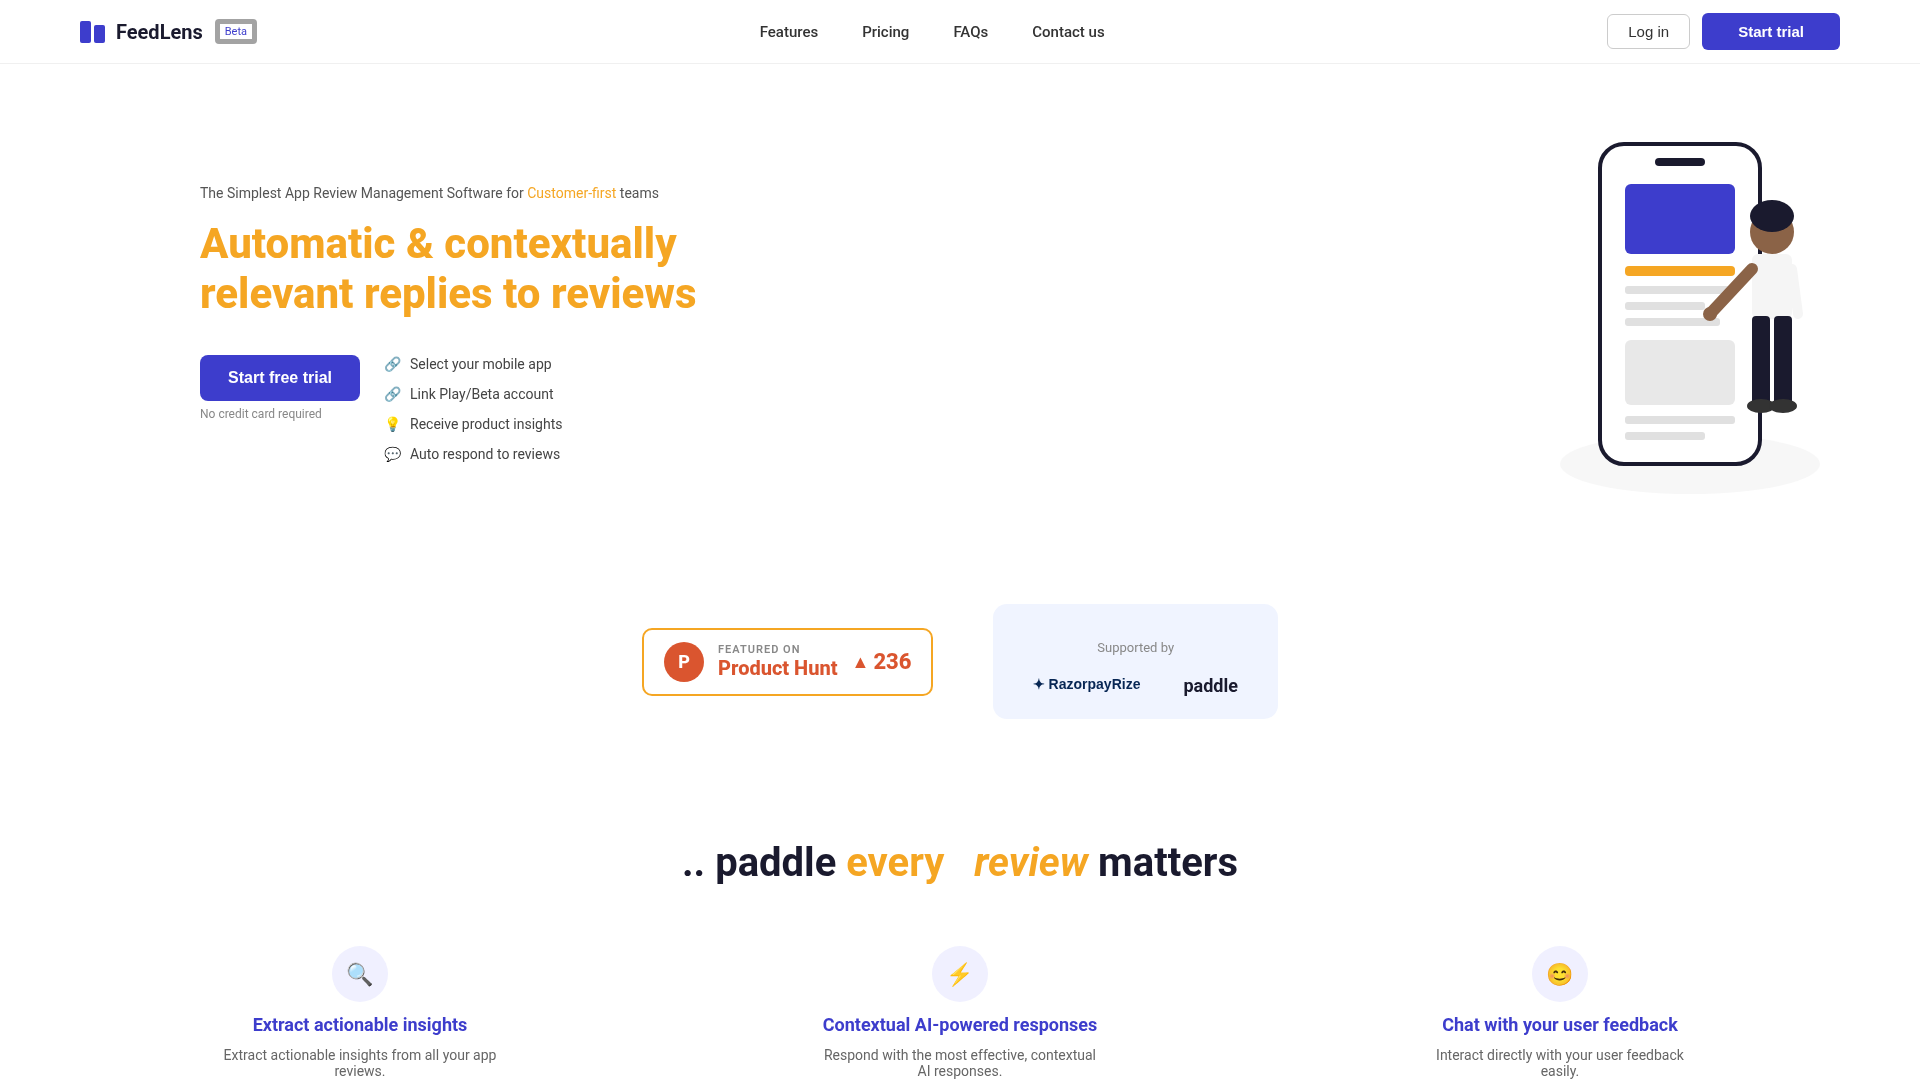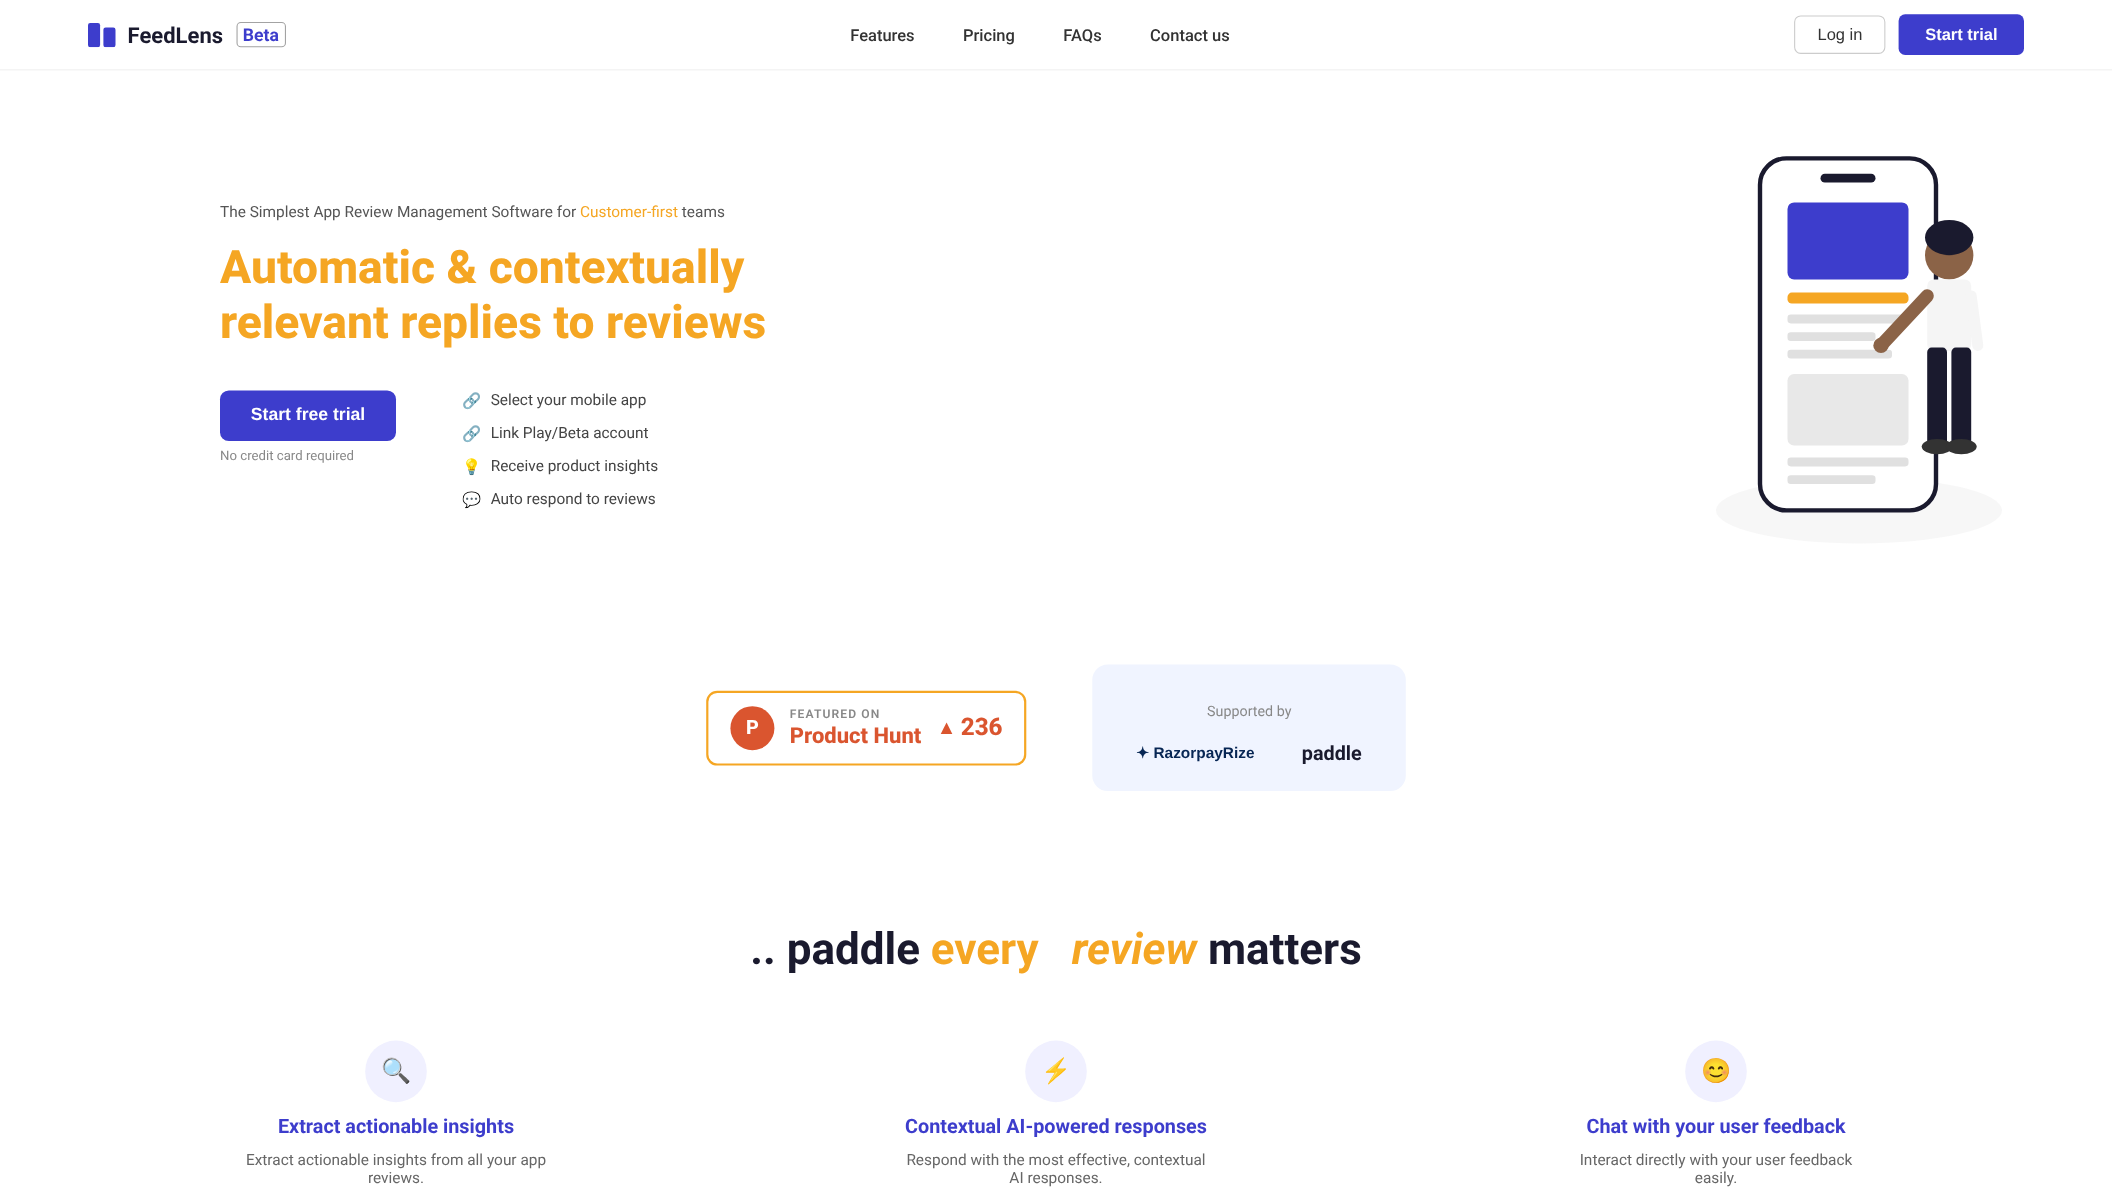--- a/index.html
+++ b/index.html
@@ -11,45 +11,45 @@
       padding: 0 80px; height: 64px; border-bottom: 1px solid #f0f0f0;
       position: sticky; top: 0; background: #fff; z-index: 100;
     }
     .nav-logo {
       display: flex; align-items: center; gap: 8px; font-size: 20px; font-weight: 700; color: #1a1a2e;
     }
     .nav-logo-icon {
       display: flex; align-items: center; gap: 3px;
     }
     .logo-beta {
-      font-size: 16px; font-weight: 700; color: #3d3dcc;
-      border: 1px solid #a3a3a3; border-radius: 4px; padding: 1px 5px; margin-left: 4px; vertical-align: super;
+      font-size: 11px; font-weight: 400; color: #3d3dcc;
+      border: 5px solid #a3a3a3; border-radius: 4px; padding: 1px 5px; margin-left: 4px; vertical-align: super;
     }
     .nav-links { display: flex; align-items: center; gap: 44px; text-align: right; }
     .nav-links a { text-decoration: none; color: #333; font-size: 15px; font-weight: 500; }
     .nav-actions { display: flex; align-items: center; gap: 12px; }
     .btn-login {
       border: 1px solid #ccc; background: #fff; color: #333; padding: 8px 20px;
       border-radius: 6px; font-size: 15px; font-weight: 500; cursor: pointer;
     }
     .btn-start-trial {
-      background: #3d3dcc; color: #fff; border: none; padding: 10px 24px;
+      background: #3d3dcc; color: #fff; border: none; padding: 10px 36px;
       border-radius: 6px; font-size: 15px; font-weight: 600; cursor: pointer;
     }
 
     
     .hero {
       display: flex; align-items: center; justify-content: space-between;
       padding: 60px 80px 40px 200px; min-height: 460px; position: relative; overflow: hidden;
     }
     .hero-left { max-width: 580px; }
     .hero-tagline { font-size: 14px; color: #555; margin-bottom: 18px; }
     .hero-tagline .highlight { color: #f5a623; }
     .hero-heading { font-size: 42px; font-weight: 800; color: #f5a623; line-height: 1.2; margin-bottom: 36px; }
-    .hero-cta-area { display: flex; align-items: flex-start; gap: 60px; }
+    .hero-cta-area { display: flex; align-items: flex-start; gap: 24px; }
     .hero-cta-left { display: flex; flex-direction: column; align-items: flex-start; gap: 6px; }
     .btn-free-trial {
       background: #3d3dcc; color: #fff; border: none; padding: 14px 28px;
       border-radius: 8px; font-size: 16px; font-weight: 700; cursor: pointer;
     }
     .no-card { font-size: 12px; color: #888; }
     .hero-steps { list-style: none; display: flex; flex-direction: column; gap: 12px; }
     .hero-steps li { font-size: 14px; color: #444; display: flex; align-items: center; gap: 8px; }
     .step-icon { width: 18px; height: 18px; display: inline-flex; align-items: center; justify-content: center; font-size: 14px; }
 

